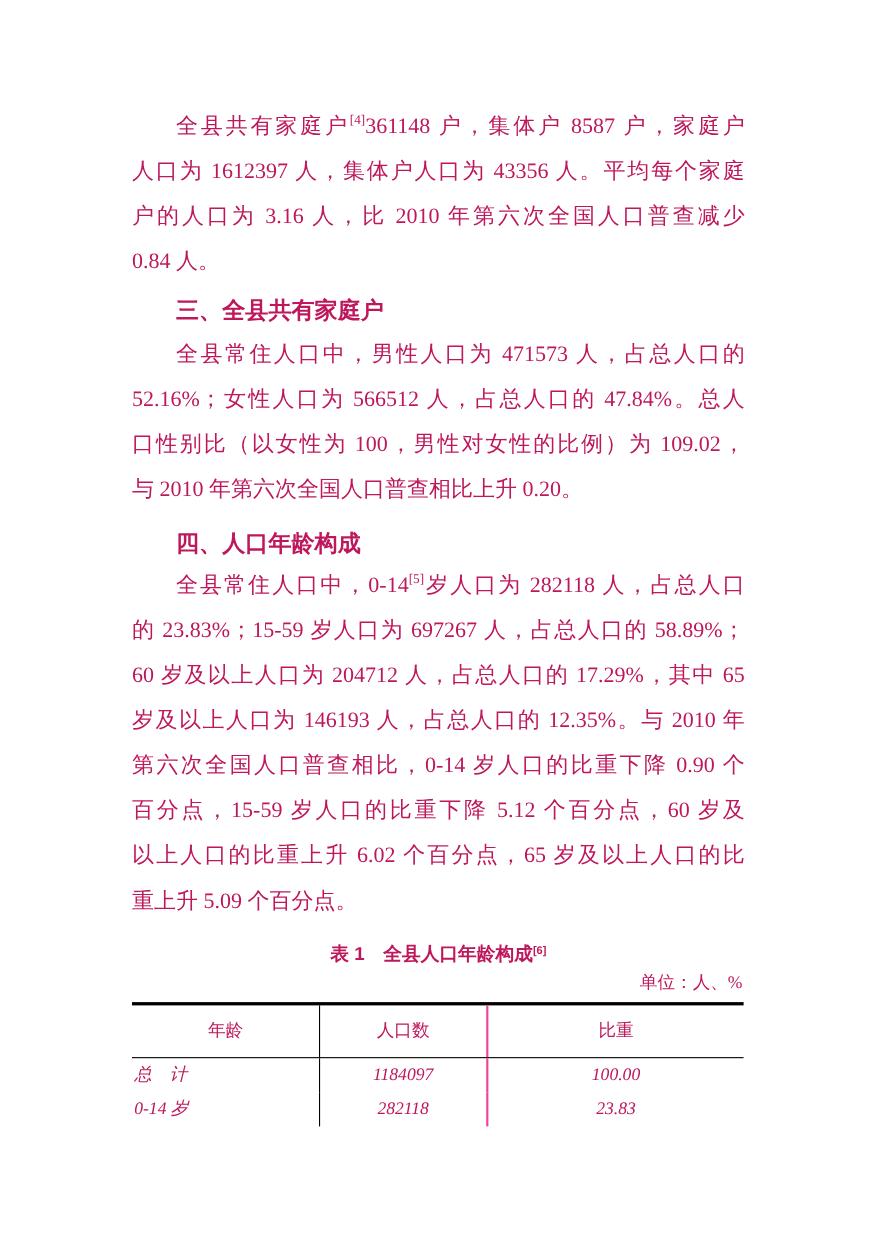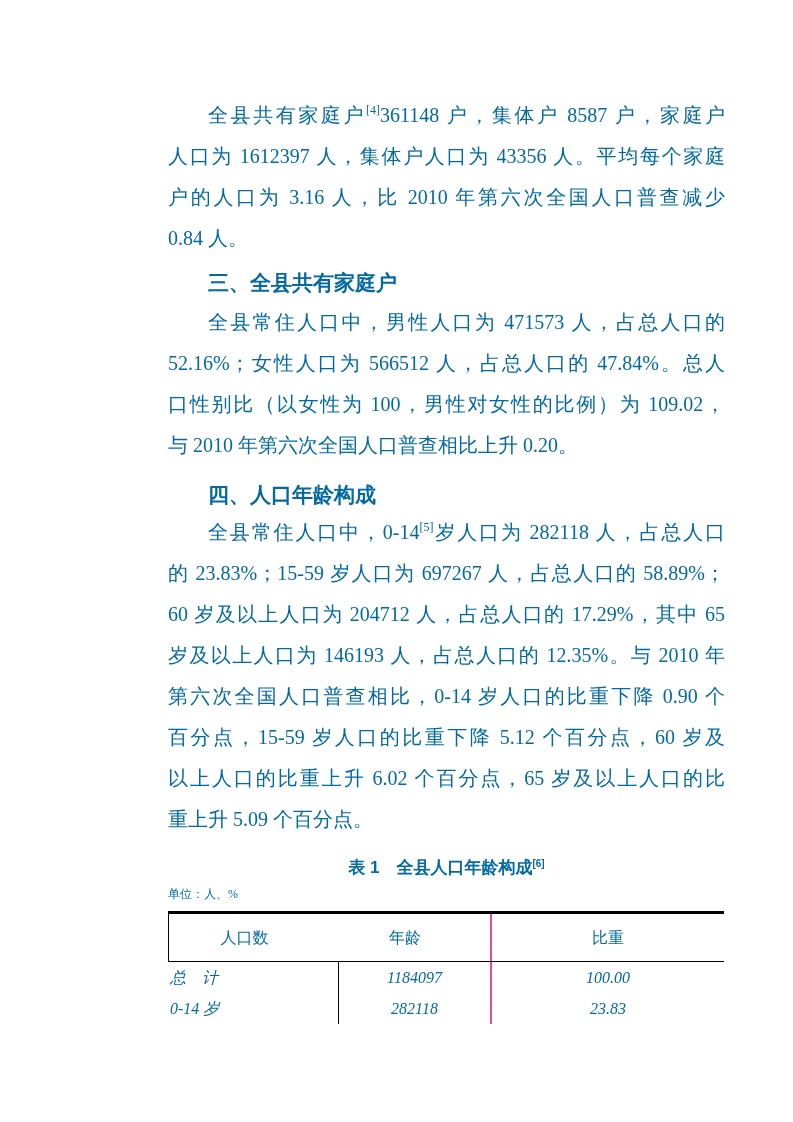--- a/index.html
+++ b/index.html
@@ -1,24 +1,23 @@
 <!DOCTYPE html>
 <html><head>
 <meta charset="utf-8">
 <style>
   html, body { margin: 0; padding: 0; background: #ffffff; }
   .page {
     position: relative;
     width: 731px;
     height: 1122px;
     background: #ffffff;
-    color: #0369a1;
+    color: #be185d;
     overflow: hidden;
     font-family: "Liberation Serif", "DejaVu Serif", serif;
-    margin-left: 48px;
   }
   .abs { position: absolute; left: 120px; width: 557px; }
 
   
   .line {
     display: block;
     height: 41px;
     line-height: 41px;
     font-size: 20px;
     text-align: justify;
@@ -54,22 +53,22 @@
     height: 26px;
     line-height: 26px;
     text-align: center;
     font-size: 17px;
     font-weight: 700;
     font-family: "Liberation Sans", "DejaVu Sans", sans-serif;
   }
   .tbl-unit {
     height: 20px;
     line-height: 20px;
-    text-align: left;
-    font-size: 12px;
+    text-align: right;
+    font-size: 16px;
     padding-right: 2px;
     box-sizing: border-box;
   }
 
   
   .census-table {
     width: 556px;
     border-top: 3px solid #000;
   }
   .thead { display: flex; height: 47px; border-bottom: 1px solid #000; }
@@ -119,22 +118,22 @@
     <div class="line">百分点，15-59 岁人口的比重下降 5.12 个百分点，60 岁及</div>
     <div class="line">以上人口的比重上升 6.02 个百分点，65 岁及以上人口的比</div>
     <div class="line short">重上升 5.09 个百分点。</div>
   </section>
 
   <div class="abs tbl-title" style="top:855px"><span>表 1　全县人口年龄构成</span><sup class="fn sm">[6]</sup></div>
   <div class="abs tbl-unit" style="top:884px">单位：人、%</div>
 
   <div class="abs census-table" style="top:911px">
     <div class="thead">
+      <div class="c c1">年龄</div>
       <div class="c c2">人口数</div>
-      <div class="c c1">年龄</div>
       <div class="c c3">比重</div>
     </div>
     <div class="trow">
       <div class="c c1 left">总　计</div>
       <div class="c c2">1184097</div>
       <div class="c c3">100.00</div>
     </div>
     <div class="trow">
       <div class="c c1 left">0-14 岁</div>
       <div class="c c2">282118</div>

